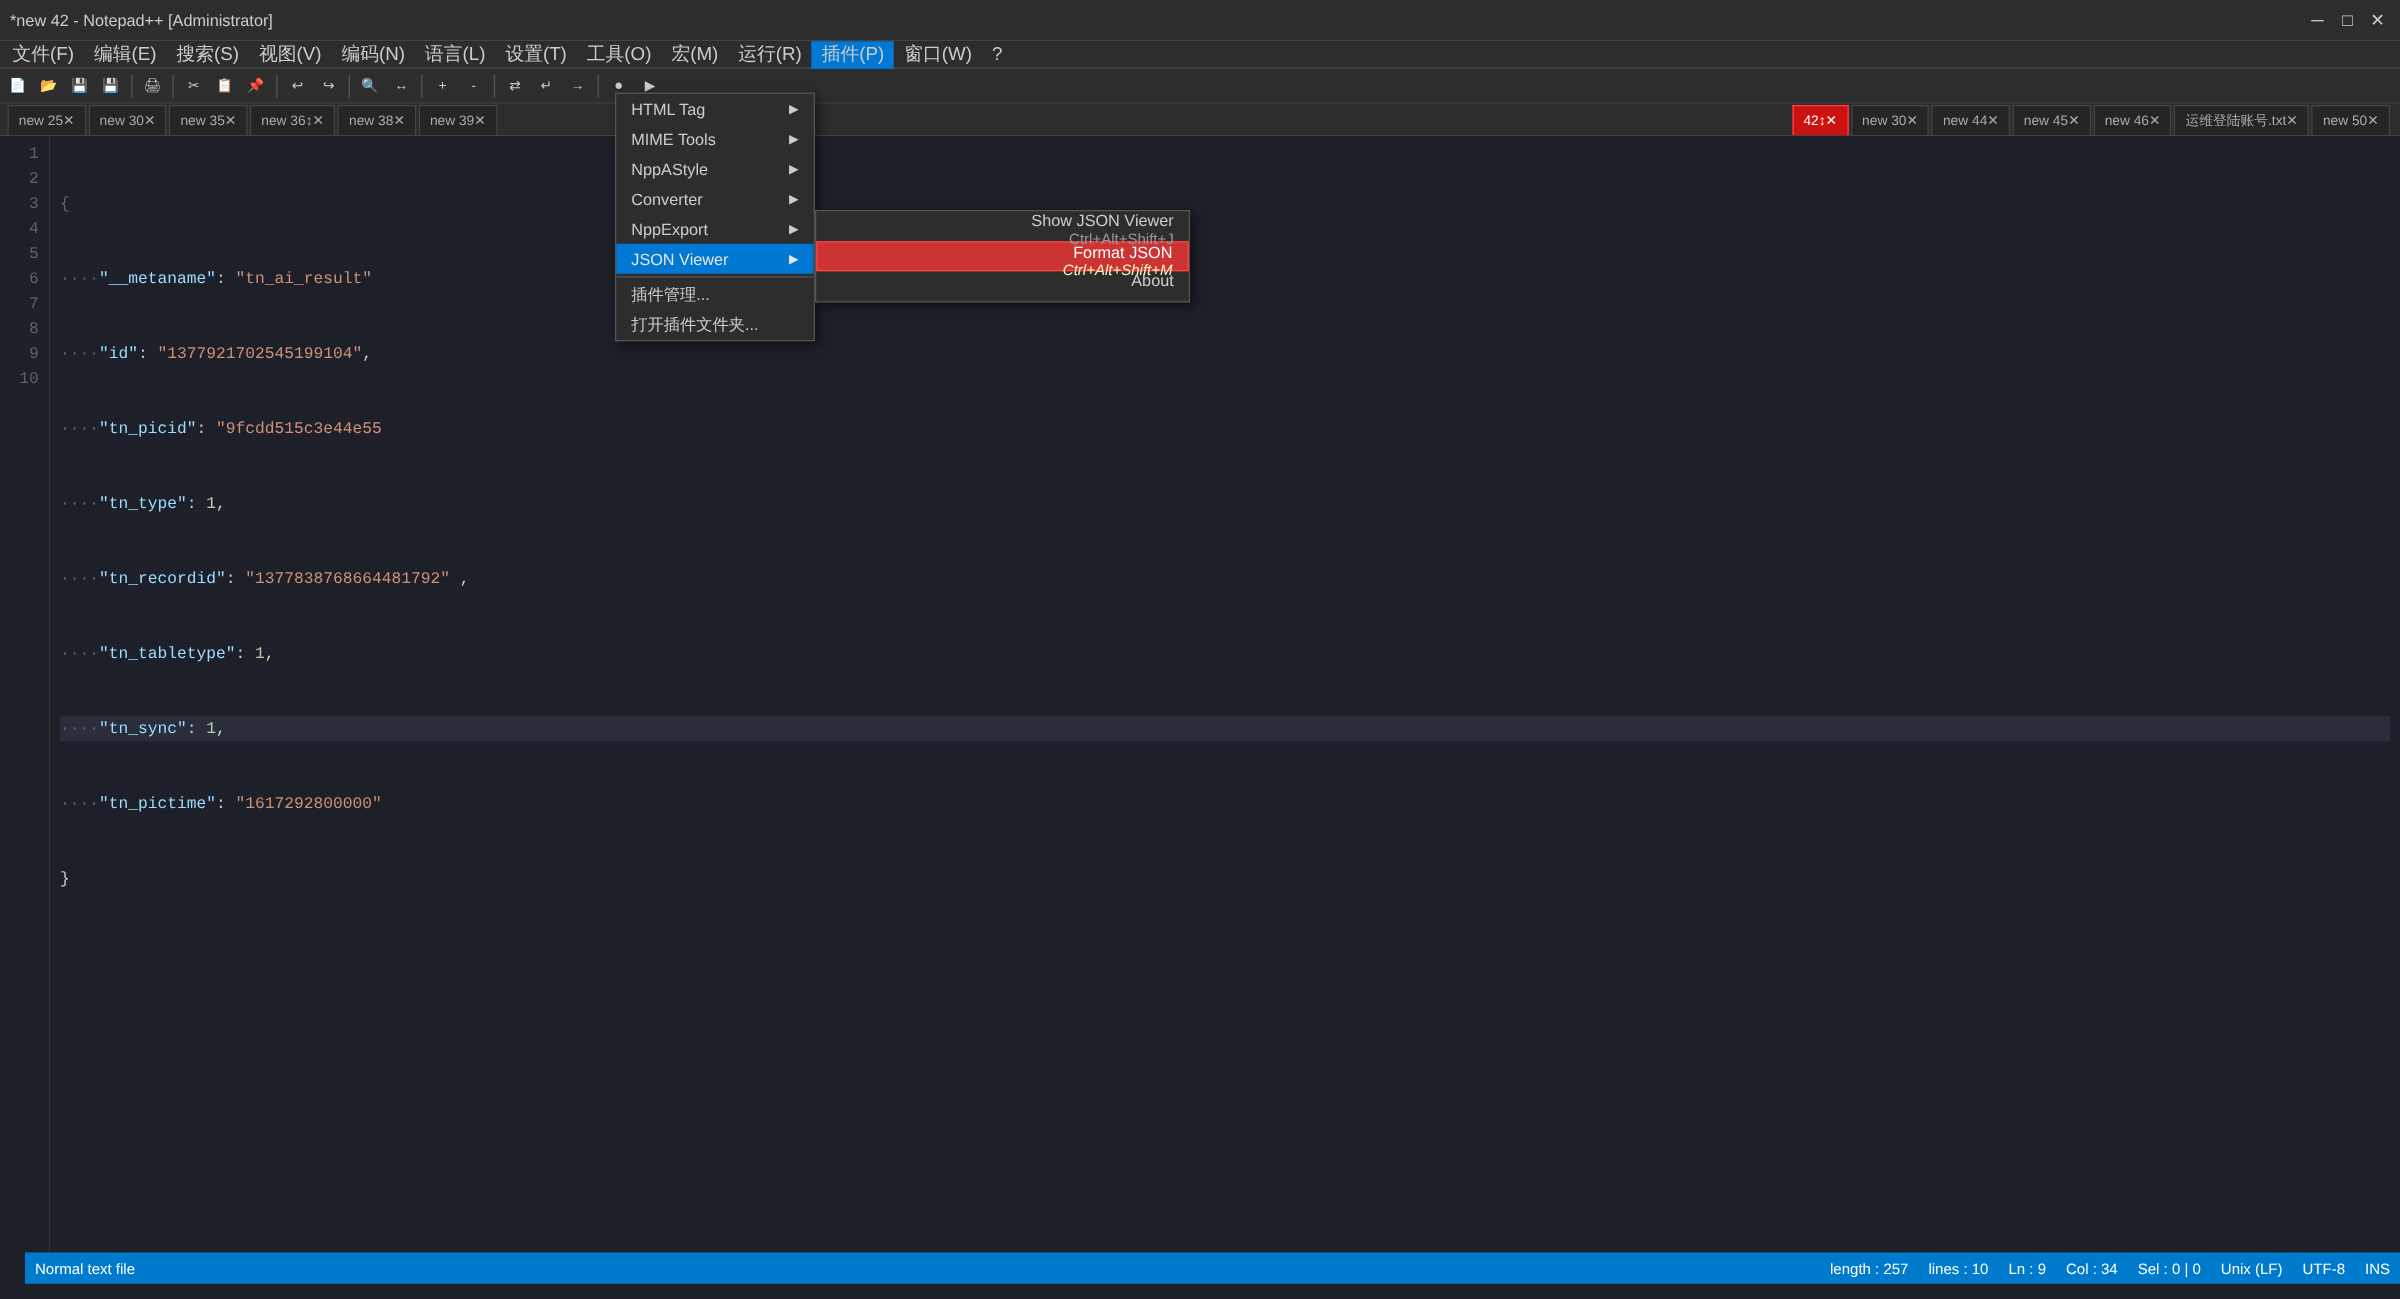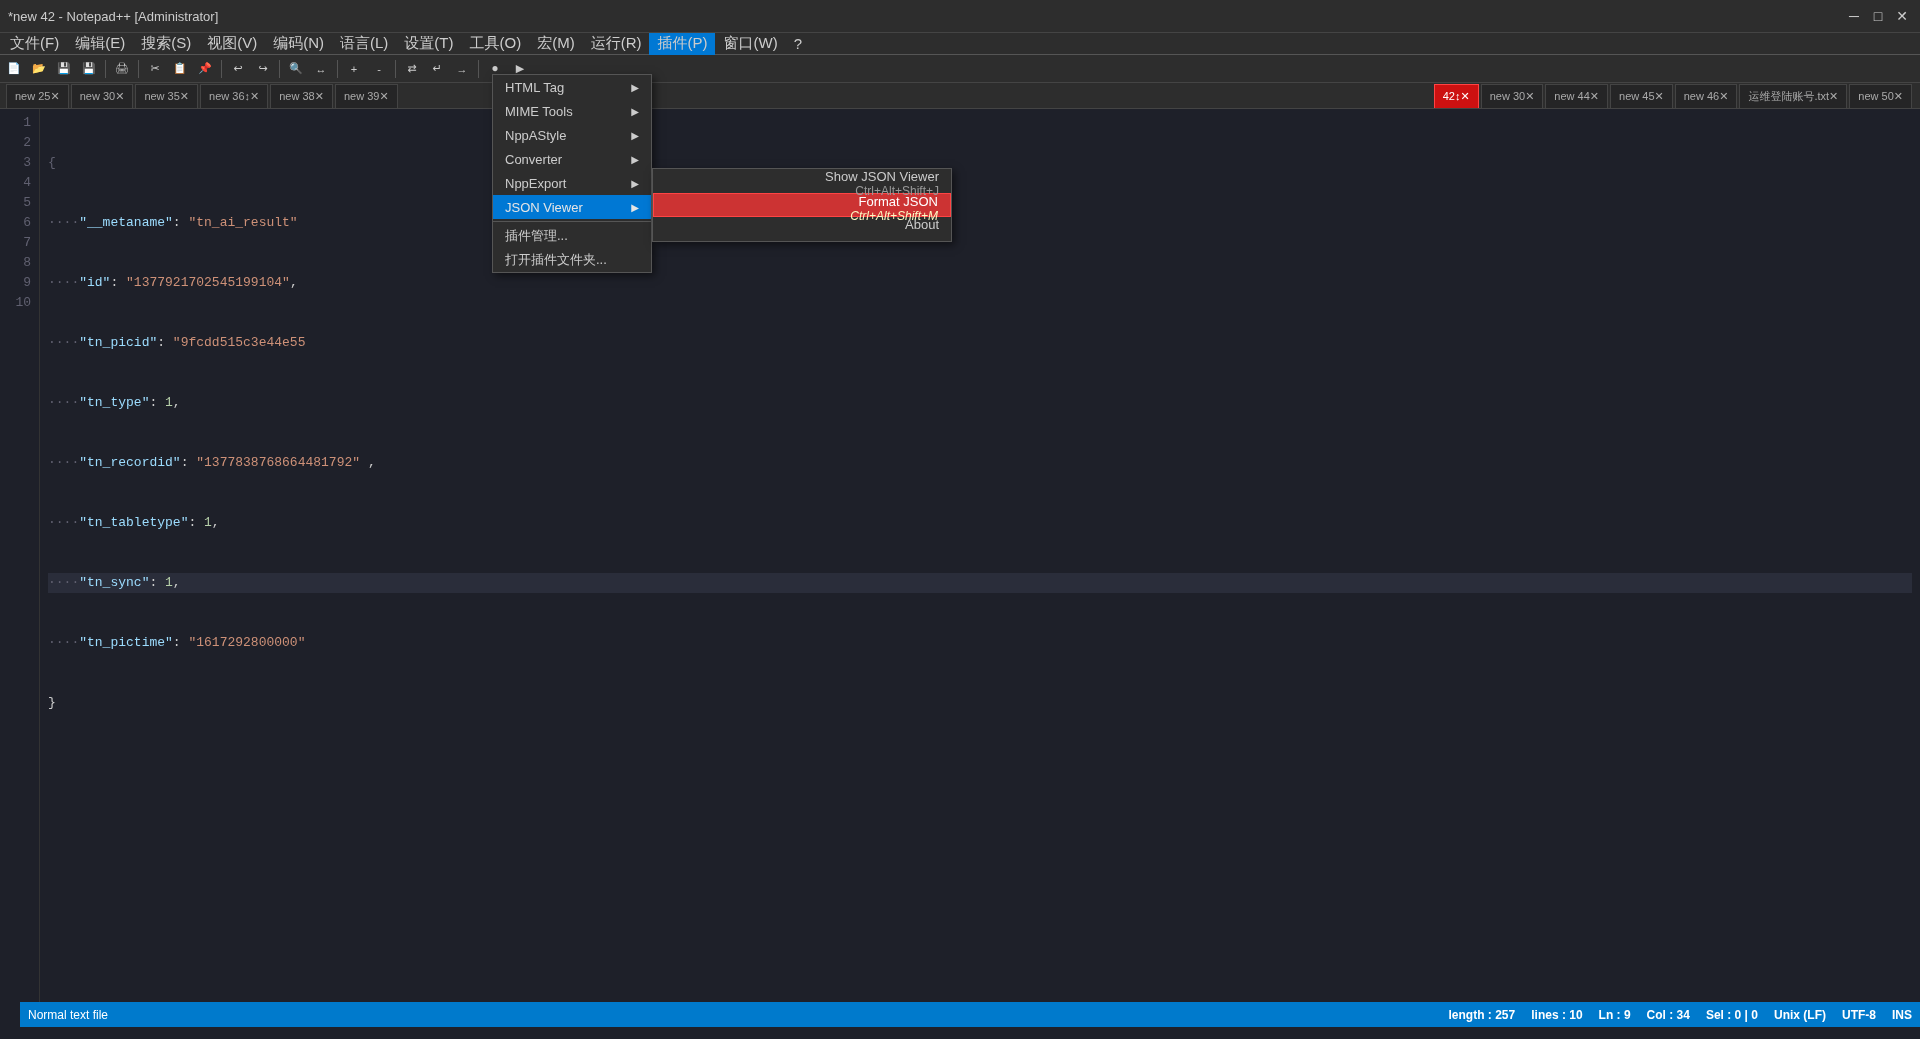--- a/index.html
+++ b/index.html
@@ -177,21 +177,21 @@
       font-family: 'Segoe UI', Arial, sans-serif;
       color: #fff;
       justify-content: space-between;
       position: absolute;
       bottom: 12px;
       left: 0;
       right: 0;
       margin-left: 20px;
     }
     .status-left { display: flex; gap: 16px; align-items: center; }
-    .status-right { display: flex; gap: 16px; align-items: center; font-weight: bold; }
+    .status-right { display: flex; gap: 16px; align-items: center; }
 
     
     .menu-overlay {
       position: absolute;
       top: 30px;
       left: 0;
       right: 0;
       bottom: 0;
       z-index: 100;
       pointer-events: none;

